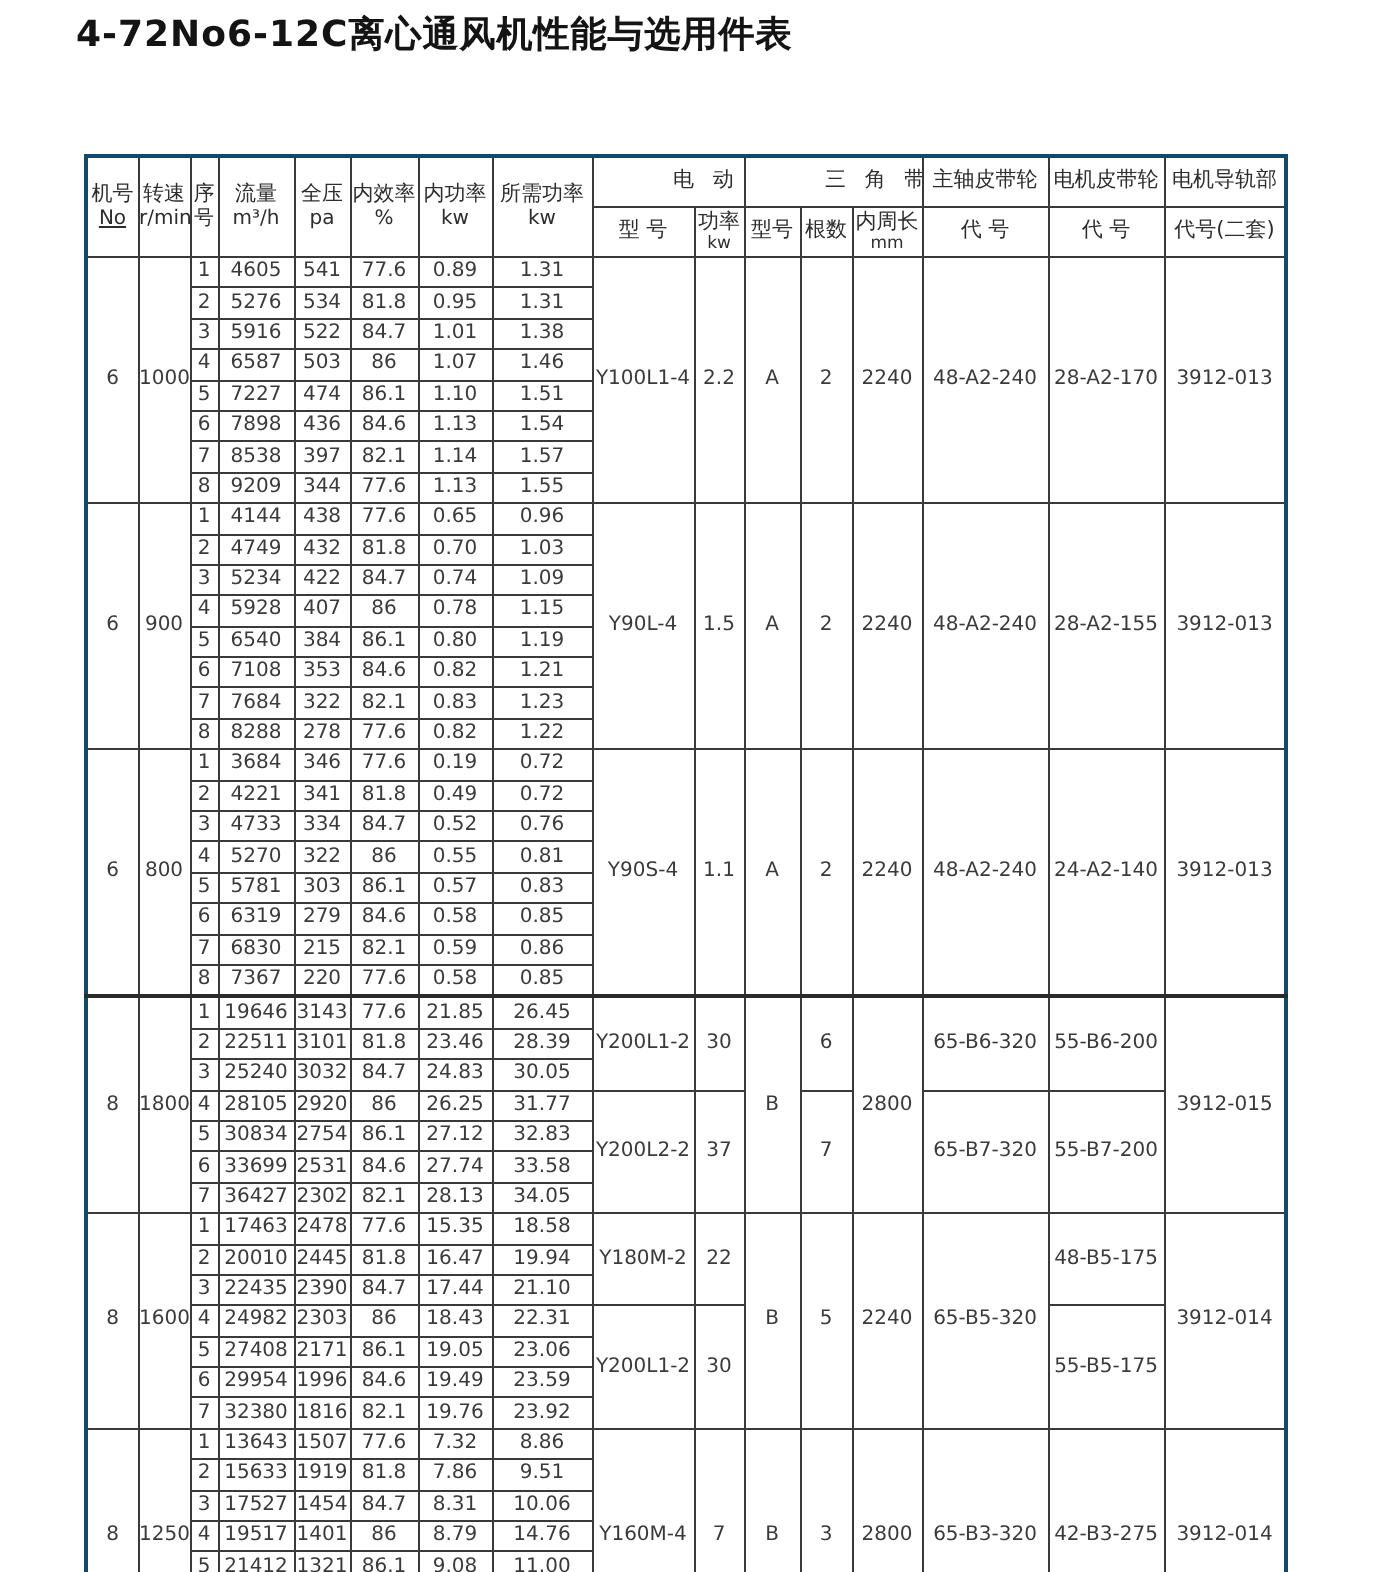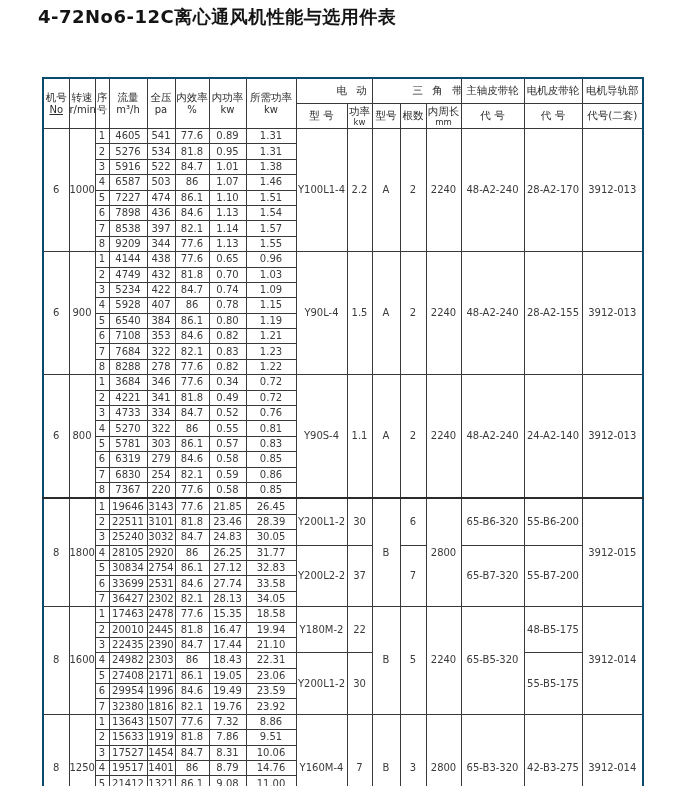--- a/index.html
+++ b/index.html
@@ -263,21 +263,21 @@
         <td>0.82</td>
         <td>1.22</td>
       </tr>
       <tr>
         <td rowspan="8">6</td>
         <td rowspan="8">800</td>
         <td>1</td>
         <td>3684</td>
         <td>346</td>
         <td>77.6</td>
-        <td>0.34</td>
+        <td>0.19</td>
         <td>0.72</td>
         <td rowspan="8">Y90S-4</td>
         <td rowspan="8">1.1</td>
         <td rowspan="8">A</td>
         <td rowspan="8">2</td>
         <td rowspan="8">2240</td>
         <td rowspan="8">48-A2-240</td>
         <td rowspan="8">24-A2-140</td>
         <td rowspan="8">3912-013</td>
       </tr>
@@ -317,21 +317,21 @@
         <td>6</td>
         <td>6319</td>
         <td>279</td>
         <td>84.6</td>
         <td>0.58</td>
         <td>0.85</td>
       </tr>
       <tr>
         <td>7</td>
         <td>6830</td>
-        <td>254</td>
+        <td>215</td>
         <td>82.1</td>
         <td>0.59</td>
         <td>0.86</td>
       </tr>
       <tr>
         <td>8</td>
         <td>7367</td>
         <td>220</td>
         <td>77.6</td>
         <td>0.58</td>

